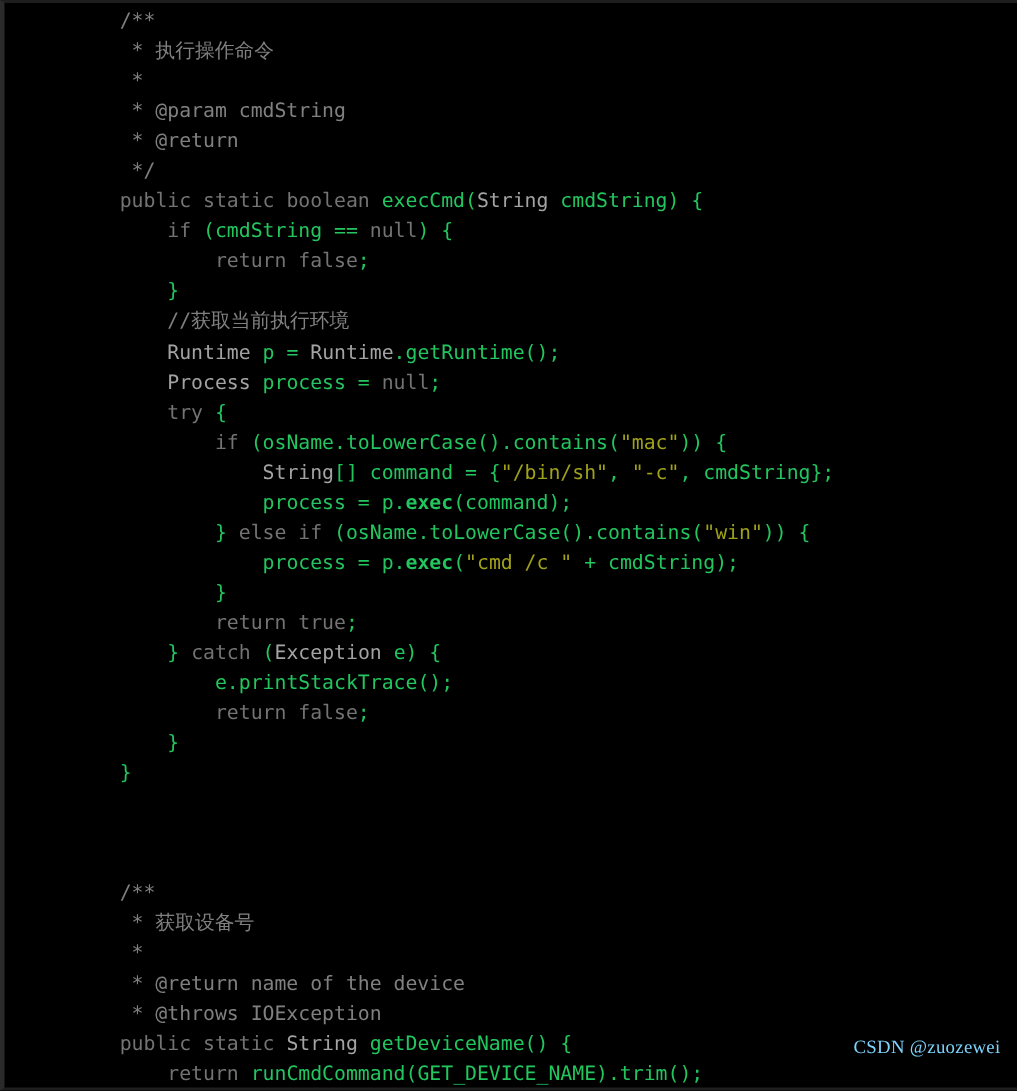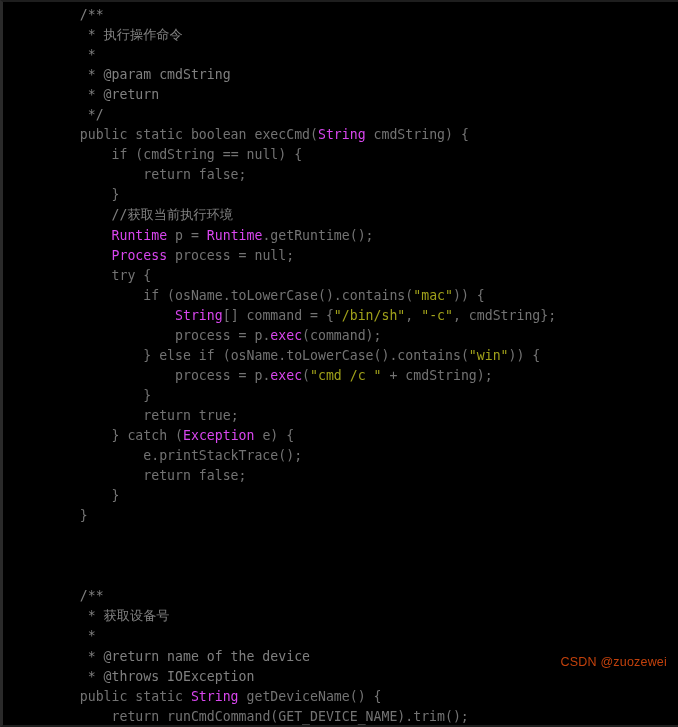--- a/index.html
+++ b/index.html
@@ -38,32 +38,32 @@
     letter-spacing: 0px;
     -webkit-font-smoothing: antialiased;
   }
   .ln {
     display: block;
     height: 20.05px;
     white-space: pre;
   }
   .cmt   { color: #808080; }
   .kw    { color: #737373; }
-  .type  { color: #d946ef; }
+  .type  { color: #a3a3a3; }
   .str   { color: #a0a11a; }
-  .fn    { color: #d946ef; }
-  .plain { color: #737373; }
+  .fn    { color: #22c55e; font-weight: bold; }
+  .plain { color: #22c55e; }
 
   #watermark {
     position: absolute;
     right: 11px;
-    top: 653px;
-    font-family: Liberation Sans, sans-serif;
+    top: 689px;
+    font-family: Liberation Serif, serif;
     font-size: 12.5px;
-    color: #c2410c;
+    color: #7dd3fc;
     letter-spacing: 0.2px;
     white-space: pre;
   }
 </style>
 </head>
 <body>
 
 <div id="code-viewer">
 
   <pre id="code-block"><span class="ln"><span class="cmt">    /**</span></span><span class="ln"><span class="cmt">     * 执行操作命令</span></span><span class="ln"><span class="cmt">     *</span></span><span class="ln"><span class="cmt">     * @param cmdString</span></span><span class="ln"><span class="cmt">     * @return</span></span><span class="ln"><span class="cmt">     */</span></span><span class="ln"><span class="plain">    </span><span class="kw">public static boolean </span><span class="plain">execCmd(</span><span class="type">String</span><span class="plain"> cmdString) {</span></span><span class="ln"><span class="plain">        </span><span class="kw">if</span><span class="plain"> (cmdString == </span><span class="kw">null</span><span class="plain">) {</span></span><span class="ln"><span class="plain">            </span><span class="kw">return false</span><span class="plain">;</span></span><span class="ln"><span class="plain">        }</span></span><span class="ln"><span class="plain">        </span><span class="cmt">//获取当前执行环境</span></span><span class="ln"><span class="plain">        </span><span class="type">Runtime</span><span class="plain"> p = </span><span class="type">Runtime</span><span class="plain">.getRuntime();</span></span><span class="ln"><span class="plain">        </span><span class="type">Process</span><span class="plain"> process = </span><span class="kw">null</span><span class="plain">;</span></span><span class="ln"><span class="plain">        </span><span class="kw">try</span><span class="plain"> {</span></span><span class="ln"><span class="plain">            </span><span class="kw">if</span><span class="plain"> (osName.toLowerCase().contains(</span><span class="str">"mac"</span><span class="plain">)) {</span></span><span class="ln"><span class="plain">                </span><span class="type">String</span><span class="plain">[] command = {</span><span class="str">"/bin/sh"</span><span class="plain">, </span><span class="str">"-c"</span><span class="plain">, cmdString};</span></span><span class="ln"><span class="plain">                </span><span class="plain">process = p.</span><span class="fn">exec</span><span class="plain">(command);</span></span><span class="ln"><span class="plain">            </span><span class="plain">} </span><span class="kw">else if</span><span class="plain"> (osName.toLowerCase().contains(</span><span class="str">"win"</span><span class="plain">)) {</span></span><span class="ln"><span class="plain">                </span><span class="plain">process = p.</span><span class="fn">exec</span><span class="plain">(</span><span class="str">"cmd /c "</span><span class="plain"> + cmdString);</span></span><span class="ln"><span class="plain">            }</span></span><span class="ln"><span class="plain">            </span><span class="kw">return true</span><span class="plain">;</span></span><span class="ln"><span class="plain">        </span><span class="plain">} </span><span class="kw">catch</span><span class="plain"> (</span><span class="type">Exception</span><span class="plain"> e) {</span></span><span class="ln"><span class="plain">            </span><span class="plain">e.printStackTrace();</span></span><span class="ln"><span class="plain">            </span><span class="kw">return false</span><span class="plain">;</span></span><span class="ln"><span class="plain">        }</span></span><span class="ln"><span class="plain">    }</span></span><span class="ln"> </span><span class="ln"> </span><span class="ln"><span class="cmt"></span></span><span class="ln"><span class="cmt">    /**</span></span><span class="ln"><span class="cmt">     * 获取设备号</span></span><span class="ln"><span class="cmt">     *</span></span><span class="ln"><span class="cmt">     * @return name of the device</span></span><span class="ln"><span class="cmt">     * @throws IOException</span></span><span class="ln"><span class="plain">    </span><span class="kw">public static </span><span class="type">String</span><span class="plain"> getDeviceName() {</span></span><span class="ln"><span class="plain">        </span><span class="kw">return</span><span class="plain"> runCmdCommand(GET_DEVICE_NAME).trim();</span></span><span class="ln"></span></pre>

